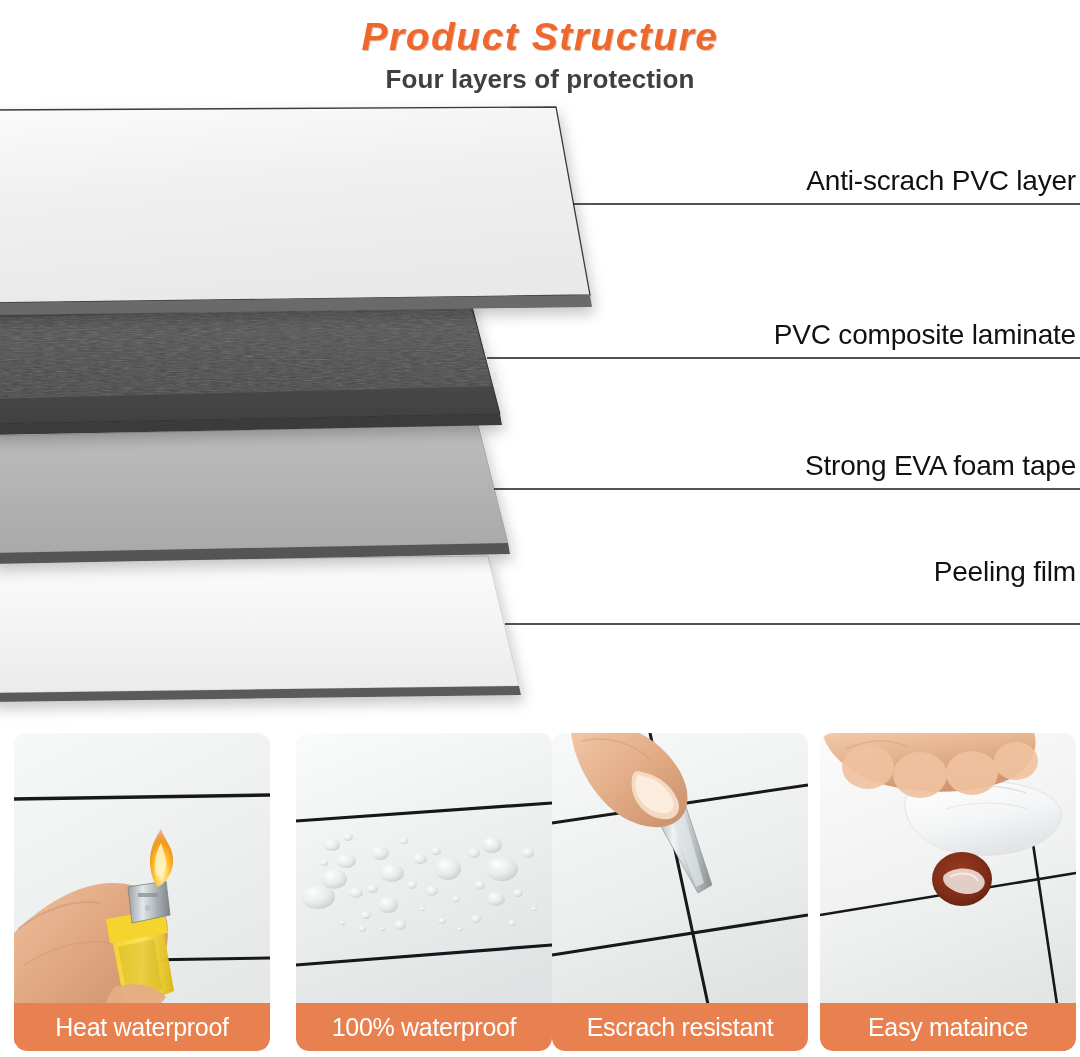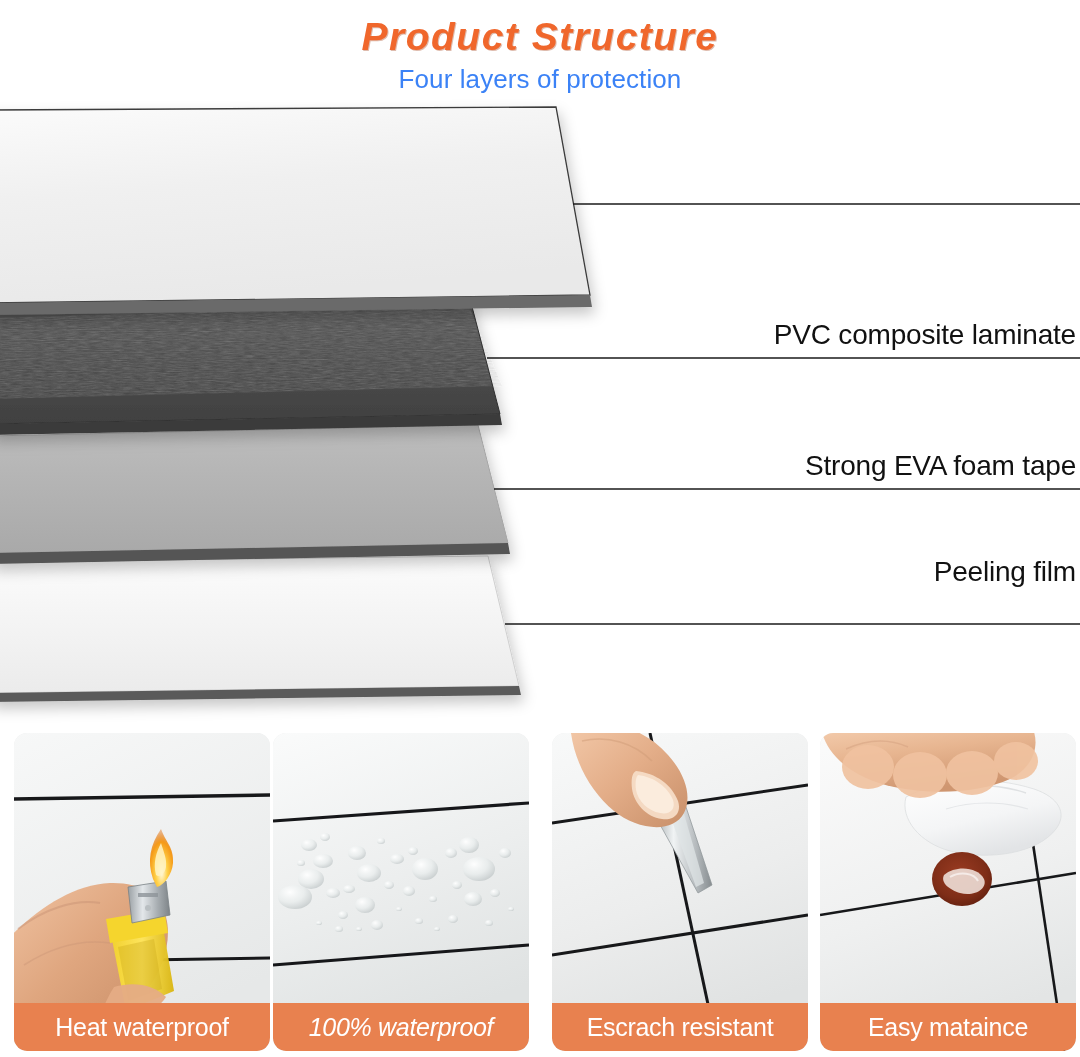--- a/index.html
+++ b/index.html
@@ -14,21 +14,21 @@
 
   
   .header { position:absolute; left:0; top:0; width:1080px; height:96px; text-align:center; }
   .title {
     font-size:39px; font-weight:bold; font-style:italic;
     letter-spacing:1.5px; line-height:46px; padding-top:14px;
     color:#F0672C;
     text-shadow:1px 1px 0 rgba(160,60,20,.35);
   }
   .subtitle {
-    font-size:26px; font-weight:400; color:#3b82f6;
+    font-size:26px; font-weight:700; color:#404040;
     line-height:34px; margin-top:2px; letter-spacing:.1px;
   }
 
   
   .diagram { position:absolute; left:0; top:96px; width:1080px; height:630px; }
 
   .lbl {
     position:absolute; right:4px;
     font-size:28px; color:#111; white-space:nowrap;
     line-height:30px; letter-spacing:-.2px;
@@ -127,20 +127,21 @@
       </g>
 
       <g stroke="#1a1a1a" stroke-width="1.6" fill="none">
         <line x1="573" y1="108" x2="1080" y2="108"></line>
         <line x1="487" y1="262" x2="1080" y2="262"></line>
         <line x1="494" y1="393" x2="1080" y2="393"></line>
         <line x1="505" y1="528" x2="1080" y2="528"></line>
       </g>
     </svg>
 
+    <div class="lbl" style="top:70px;">Anti-scrach PVC layer</div>
     <div class="lbl" style="top:224px;">PVC composite laminate</div>
     <div class="lbl" style="top:355px;margin-left:47px;">Strong EVA foam tape</div>
     <div class="lbl" style="top:461px;">Peeling film</div>
   </div>
 
   <div class="photos">
 
     <div class="panel" style="left:14px;">
       <div class="photo">
         <svg width="256" height="318" viewBox="0 0 256 318">
@@ -195,21 +196,21 @@
           <path d="M142,142 C139,130 142,120 147,110 C150,120 153,126 152,134
                    C151,140 146,145 142,142 Z" fill="#fff3c4" opacity=".85"></path>
 
           <path d="M100,254 C120,248 140,252 152,264 C140,282 112,296 82,300
                    C86,282 92,266 100,254 Z" fill="#e5ac85" opacity="0.95"></path>
         </svg>
       </div>
       <div class="cap">Heat waterproof</div>
     </div>
 
-    <div class="panel" style="left:273px;font-style:italic;">
+    <div class="panel" style="left:296px;">
       <div class="photo">
         <svg width="256" height="318" viewBox="0 0 256 318">
           <defs>
             <linearGradient id="tile2" x1="0" y1="0" x2="0.3" y2="1">
               <stop offset="0%" stop-color="#fafbfb"></stop>
               <stop offset="55%" stop-color="#eceeee"></stop>
               <stop offset="100%" stop-color="#dfe2e2"></stop>
             </linearGradient>
             <radialGradient id="drop" cx="0.35" cy="0.3" r="0.75">
               <stop offset="0%" stop-color="#ffffff" stop-opacity="0.95"></stop>

